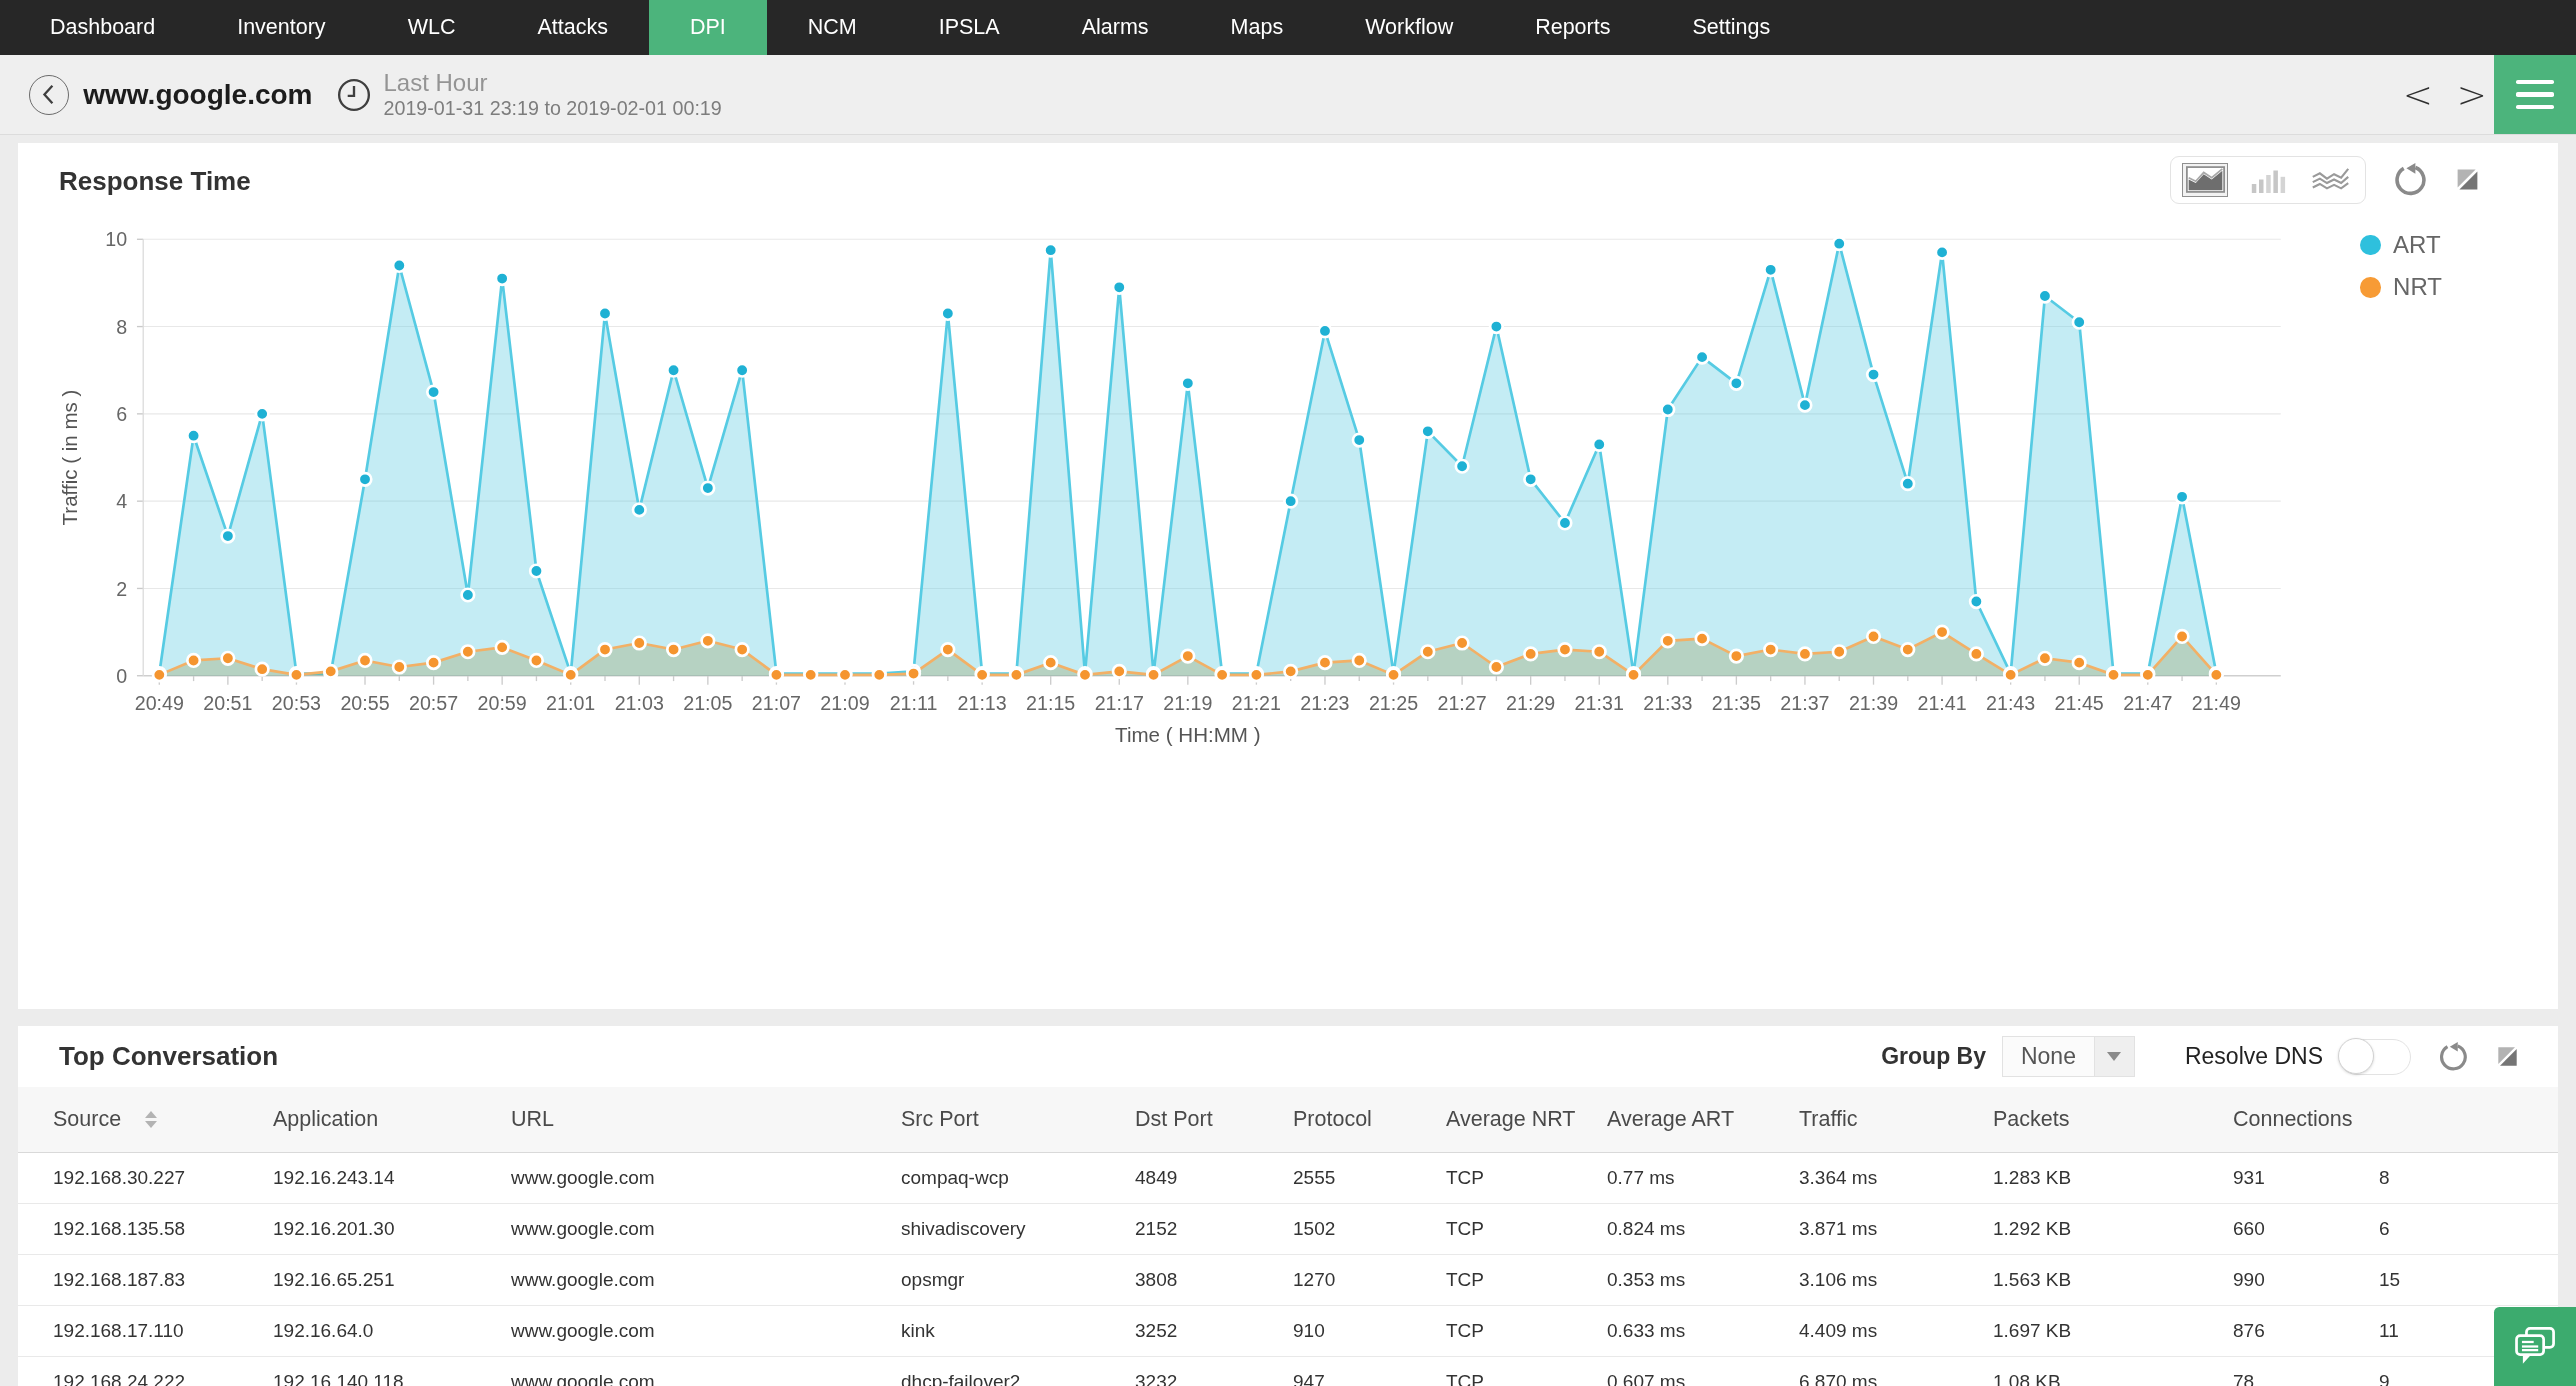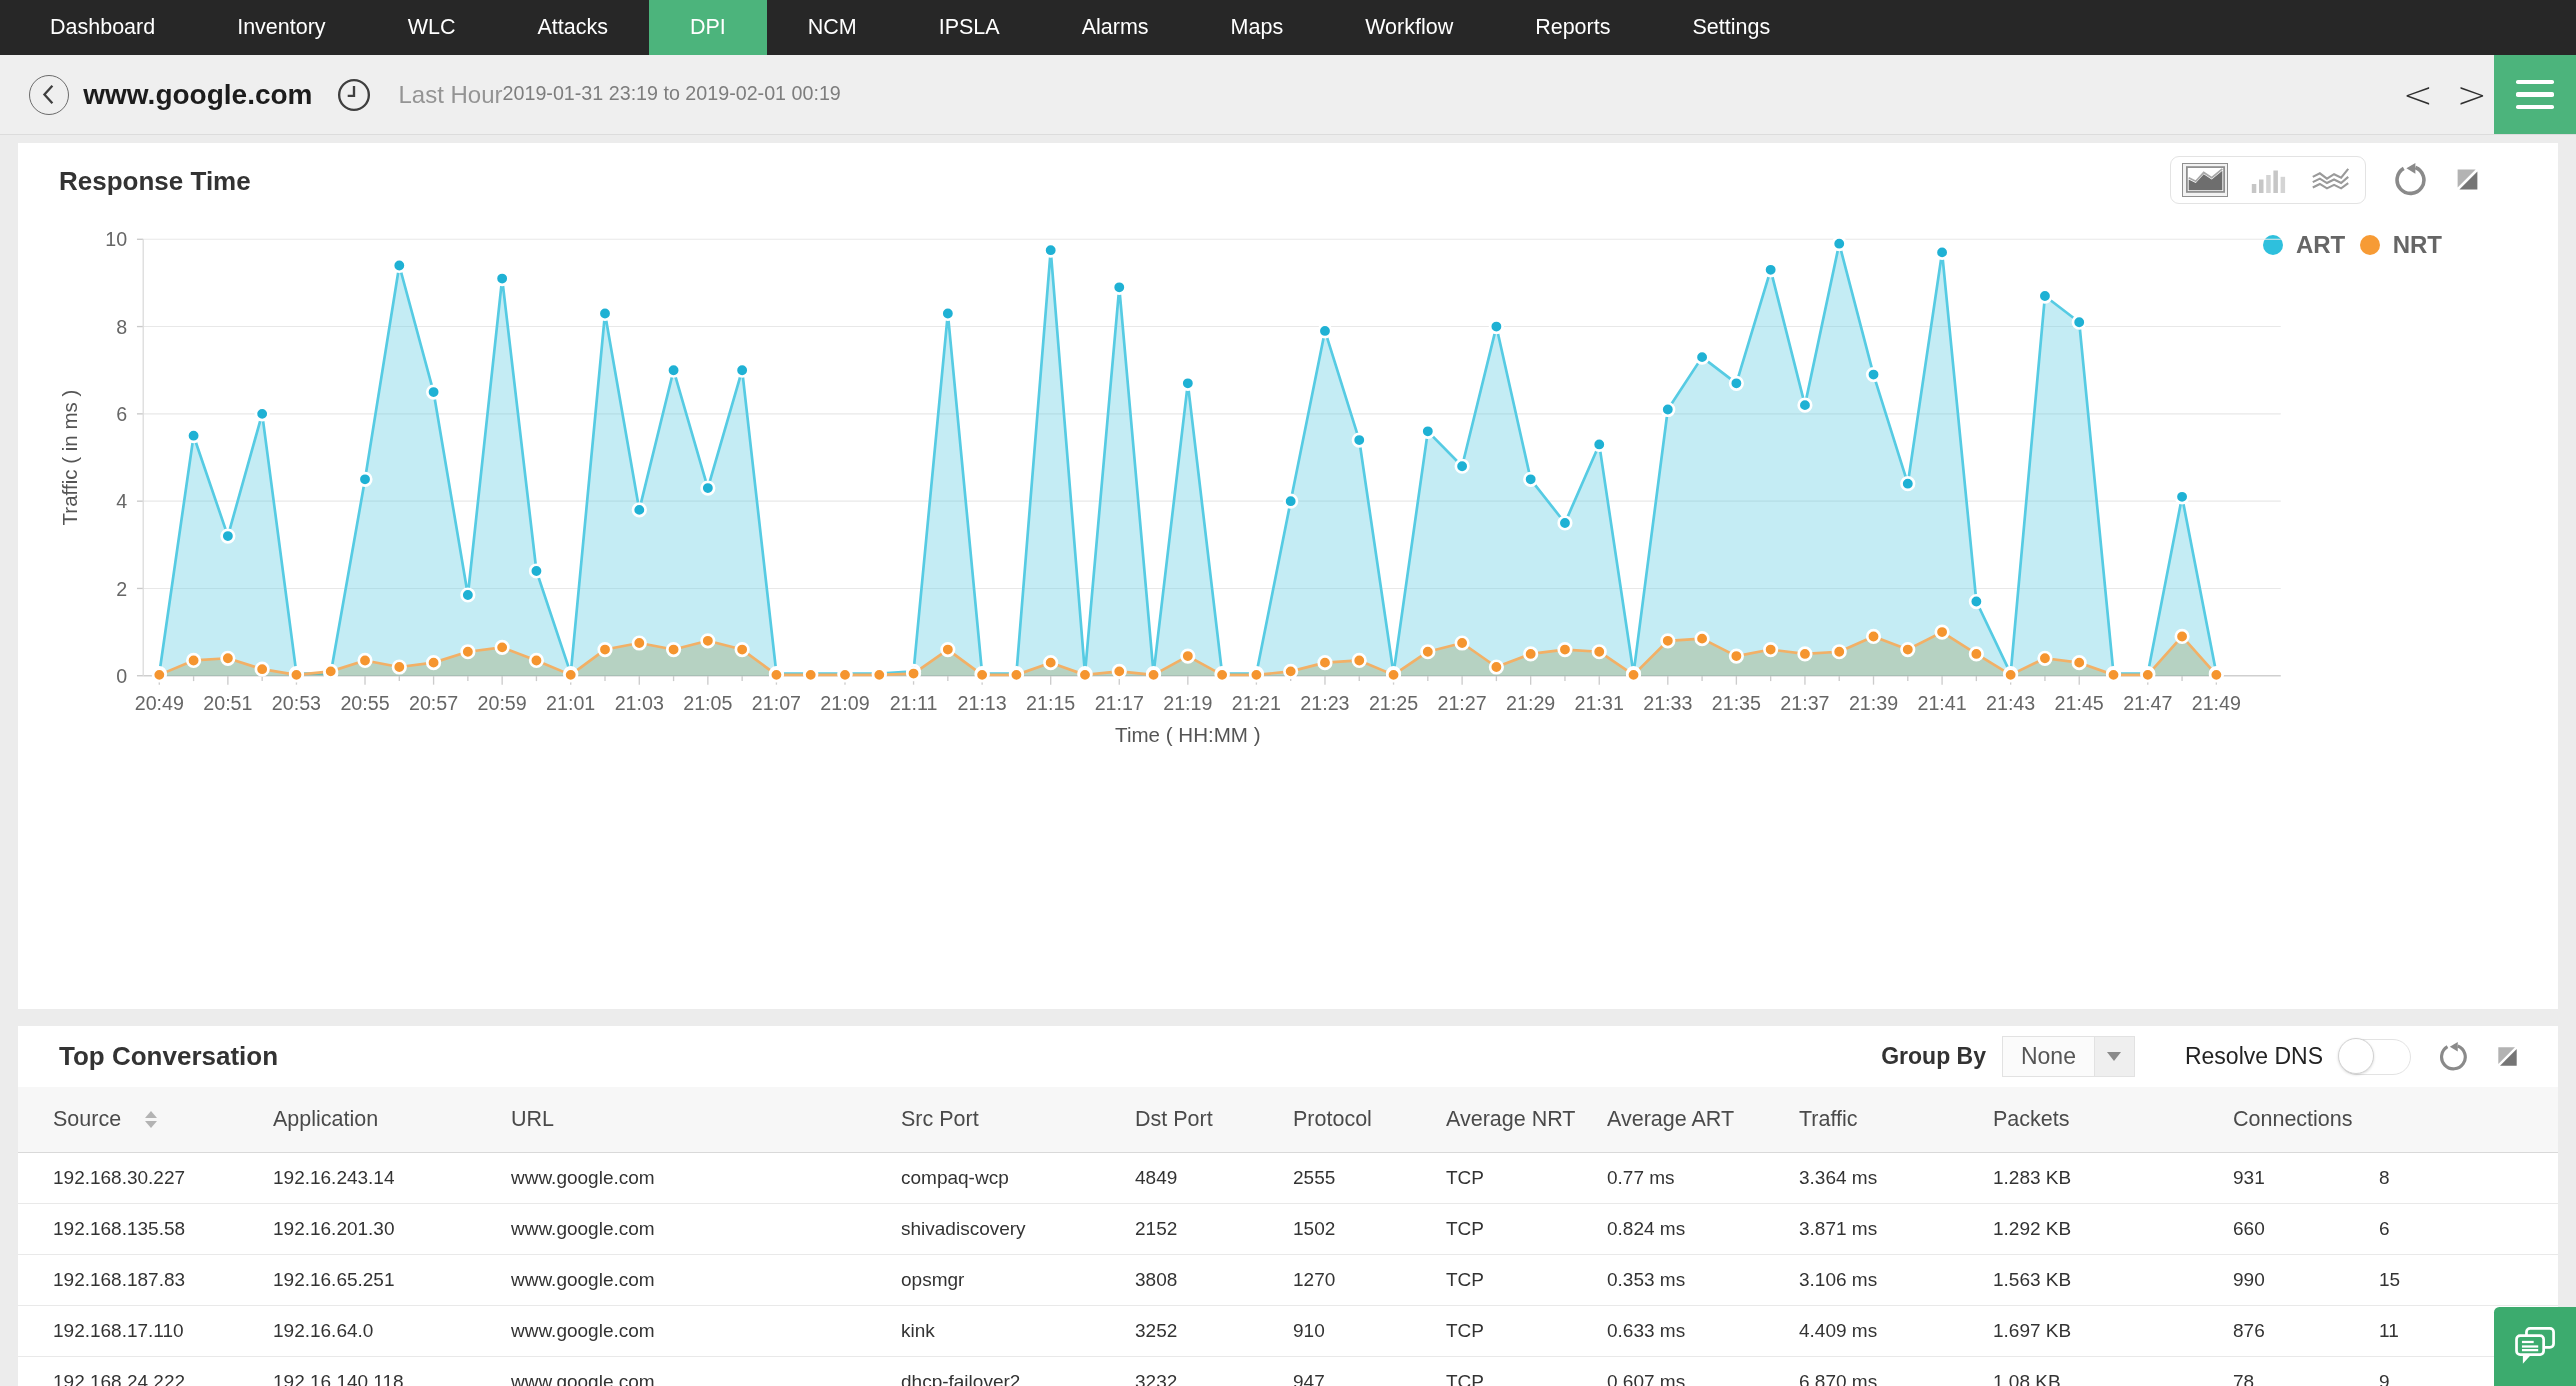--- a/index.html
+++ b/index.html
@@ -11,21 +11,21 @@
   
   .topnav{height:55px;background:#272727;display:flex;align-items:flex-start;padding-left:9px;}
   .topnav .nav-item{color:#fff;font-size:21.5px;line-height:55px;padding:0 41px;cursor:pointer;white-space:nowrap;}
   .topnav .nav-item.active{background:#4cb47c;}
   
   .subbar{height:79px;background:#efefef;border-bottom:0.9px solid #dcdcdc;display:flex;align-items:center;position:relative;}
   .back-btn{width:38px;height:38px;border:1.8px solid #6b6b6b;border-radius:50%;margin-left:29px;
     display:flex;align-items:center;justify-content:center;flex:0 0 auto;}
   .page-title{font-size:28px;font-weight:bold;color:#1c1c1c;margin-left:14.3px;}
   .clock-wrap{margin-left:23px;flex:0 0 auto;display:flex;align-items:center;}
-  .range-block{margin-left:27px;display:flex;flex-direction:row;justify-content:center;}
+  .range-block{margin-left:12px;display:flex;flex-direction:column;justify-content:center;}
   .range-label{font-size:24px;color:#949494;line-height:27px;}
   .range-dates{font-size:19.7px;color:#7d7d7d;line-height:25px;}
   .subbar-chevron{position:absolute;top:0;height:79px;display:flex;align-items:center;font-size:36px;color:#2f2f2f;
     font-family:"DejaVu Sans",sans-serif;font-weight:200;cursor:pointer;}
   .chev-prev{right:143px;}
   .chev-next{right:89px;}
   .hamburger{position:absolute;right:0;top:0;width:82px;height:79px;background:#4cb47c;cursor:pointer;
     display:flex;flex-direction:column;align-items:center;justify-content:center;gap:8px;}
   .hamburger span{display:block;width:38px;height:4.5px;background:#fff;border-radius:1.8px;}
   
@@ -34,21 +34,21 @@
   .panel-title{font-size:26px;font-weight:bold;color:#333;}
   .chart-panel .panel-title{position:absolute;left:41px;top:23px;text-align:right;}
   
   .chart-toolbar{position:absolute;right:77px;top:12.5px;display:flex;align-items:center;}
   .charttype-group{display:flex;align-items:center;border:1.8px solid #e3e3e3;border-radius:9px;background:#fff;
     padding:7.2px 12.5px;gap:19.7px;}
   .ct-btn{display:flex;align-items:center;justify-content:center;cursor:pointer;padding:2.7px;}
   .ct-btn.active{outline:1.8px solid #8f8f8f;outline-offset:-0.9px;background:#f2f2f2;}
   .tool-icon{margin-left:27px;cursor:pointer;display:flex;align-items:center;}
   
-  .legend{position:absolute;right:116px;top:88px;display:flex;flex-direction:row;gap:14.3px;font-weight:bold;}
+  .legend{position:absolute;right:116px;top:88px;display:flex;flex-direction:column;gap:14.3px;}
   .legend-row{display:flex;align-items:center;gap:12.5px;}
   .legend-dot{width:20.6px;height:20.6px;border-radius:50%;}
   .legend-label{font-size:24px;color:#666;}
   .chart-svg{position:absolute;left:0;top:89px;}
   .chart-svg text{font-family:"Liberation Sans",sans-serif;}
   
   .table-panel{top:1026px;height:465px;}
   .table-titlebar{height:61px;display:flex;align-items:center;position:relative;text-align:right;}
   .table-panel .panel-title{margin-left:41px;}
   .table-controls{position:absolute;right:38px;top:0;height:61px;display:flex;align-items:center;}

